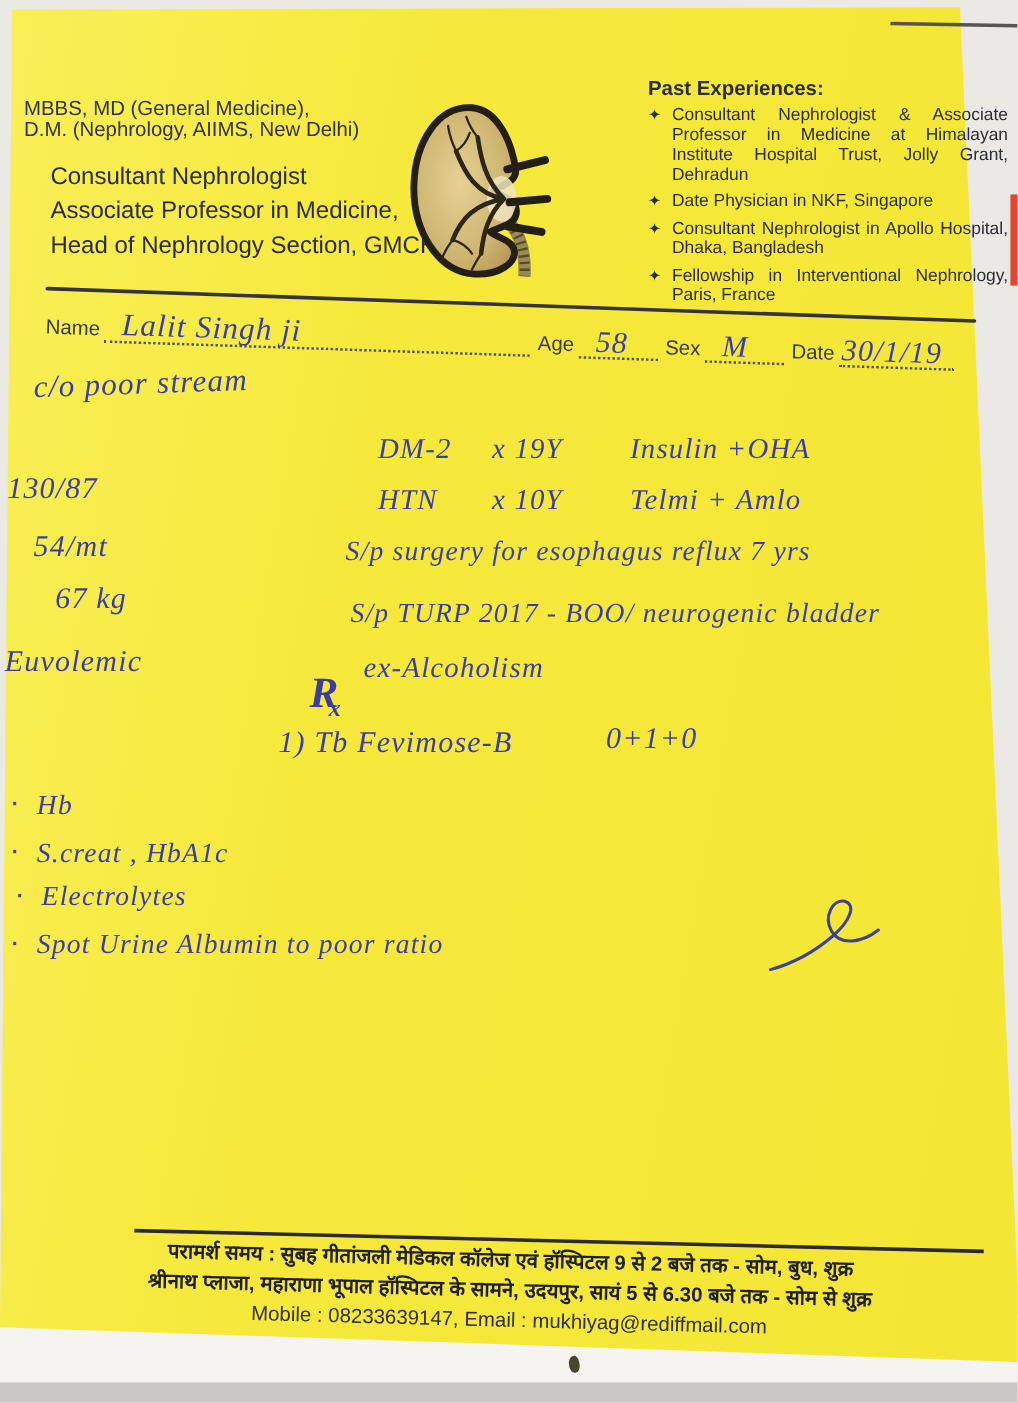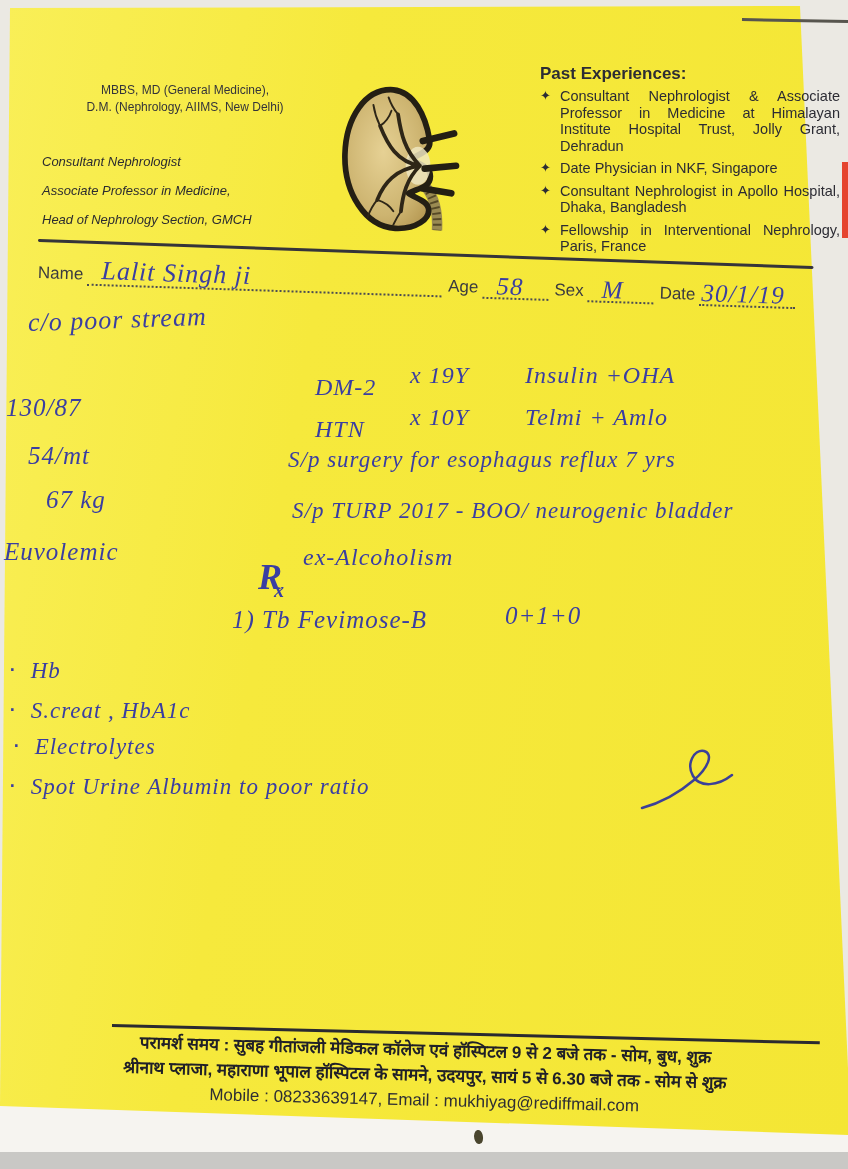--- a/index.html
+++ b/index.html
@@ -24,23 +24,23 @@
     clip-path:polygon(10px 8px,800px 6px,851px 1135px,0px 1106px);
   }
   .abs{position:absolute;}
 
   
   .doc-name{
     position:absolute;left:38px;top:42px;width:300px;text-align:center;
     font-family:"Liberation Serif",serif;font-weight:bold;font-style:italic;
     font-size:28px;color:#26244e;letter-spacing:.5px;
   }
-  .quals{position:absolute;left:20px;top:82px;width:330px;text-align:center;
-    font-size:12px;color:#33333a;line-height:17px;}
-  .titles{position:absolute;left:42px;top:147px;font-size:13px;color:#2b2b30;line-height:29px;font-style:italic;}
+  .quals{position:absolute;left:20px;top:82px;width:330px;
+    font-size:17px;color:#33333a;line-height:17px;}
+  .titles{position:absolute;left:42px;top:133px;font-size:20px;color:#2b2b30;line-height:29px;}
 
   
   .pastx{position:absolute;left:512px;top:64px;width:300px;color:#2c2c34;margin-left:28px;}
   .pastx-head{font-weight:bold;font-size:17px;margin-bottom:4px;}
   .pastx-item{display:flex;gap:8px;font-size:14.5px;line-height:16.5px;margin-bottom:6px;text-align:justify;}
   .pastx-bullet{flex:0 0 12px;font-size:13px;line-height:16px;color:#2c2c34;}
 
   
   .kidney{position:absolute;left:338px;top:86px;width:124px;height:150px;}
 
@@ -63,21 +63,21 @@
   .dots .hw{position:absolute;left:14px;bottom:-2px;}
 
   
   .hw{
     font-family:"Liberation Serif",serif;font-style:italic;color:#3a3ea2;
     white-space:nowrap;letter-spacing:1px;line-height:1.1;
   }
   .hw.sz26{font-size:26px;} .hw.sz25{font-size:25px;} .hw.sz24{font-size:24px;} .hw.sz23{font-size:23px;}
 
   .hist-row{position:absolute;display:flex;}
-  .hist-row .c1{width:95px;margin-top:12px;} .hist-row .c2{width:115px;}
+  .hist-row .c1{width:95px;} .hist-row .c2{width:115px;}
 
   .rx{position:absolute;left:218px;top:556px;color:#3a3ea2;font-family:"Liberation Serif",serif;font-style:italic;margin-left:40px;}
   .rx .r{font-size:36px;font-weight:bold;}
   .rx .x{font-size:20px;font-weight:bold;position:relative;left:-8px;top:8px;}
 
   .lab-item{position:absolute;display:flex;gap:14px;}
   .lab-bullet{color:#3a3ea2;font-size:26px;line-height:20px;}
 
   .signature{position:absolute;left:638px;top:744px;width:104px;height:72px;}
 

